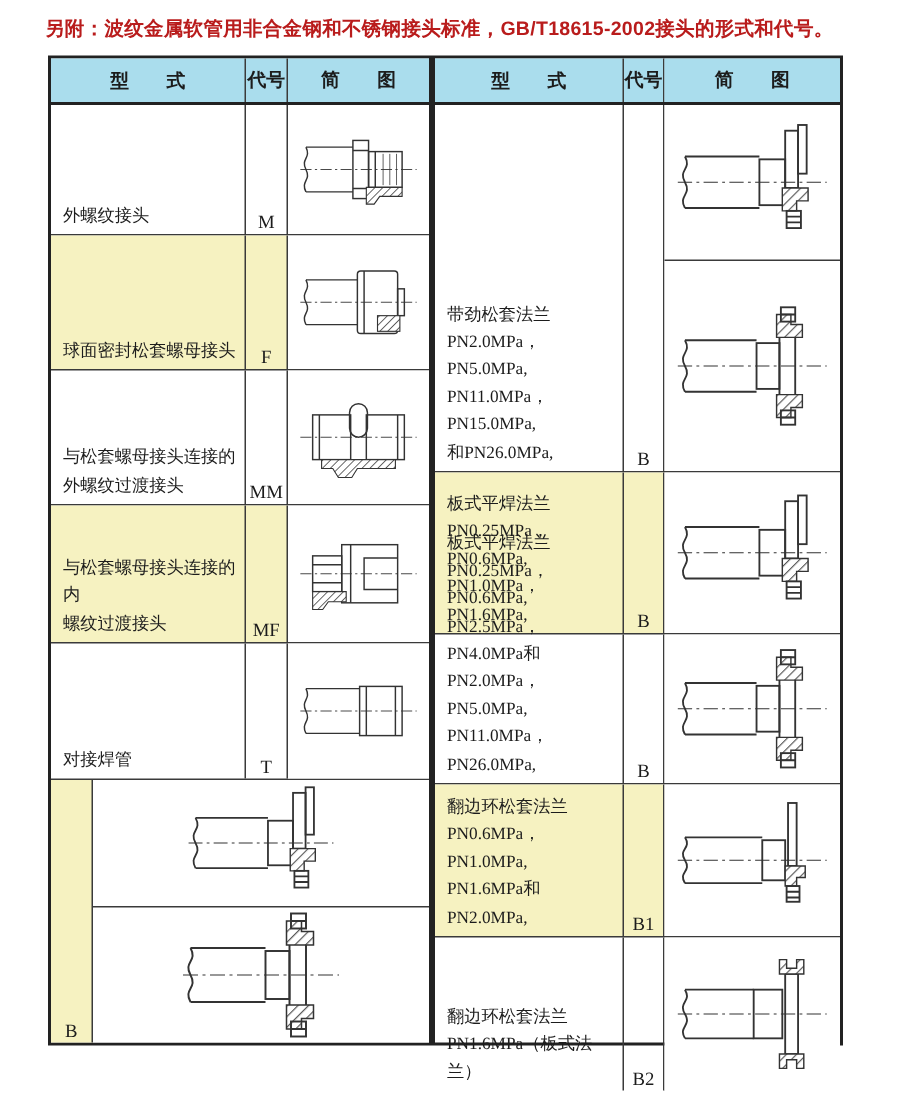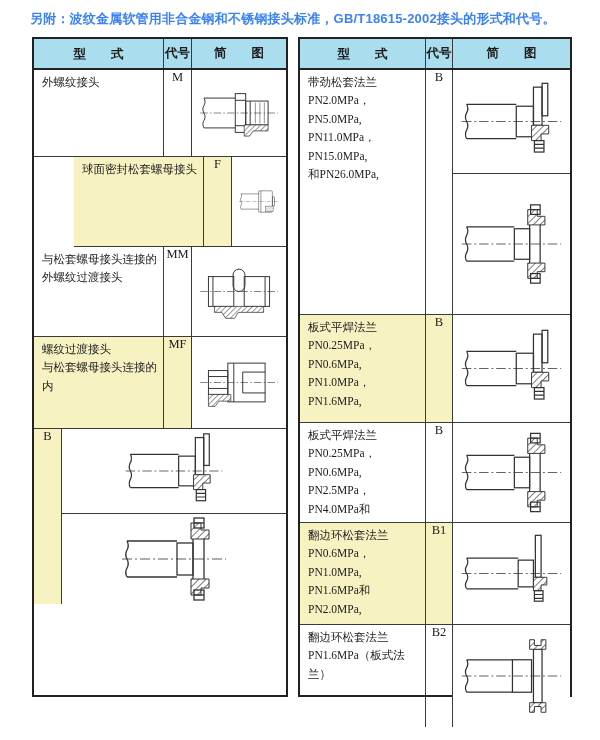--- a/index.html
+++ b/index.html
@@ -1,27 +1,27 @@
 <!DOCTYPE html>
 <html style="--hd: #aadded; --hl: #f6f2c1;"><head>
 <meta charset="utf-8">
 <style>
   html,body{margin:0;padding:0;background:#ffffff;}
   body{width:600px;height:740px;position:relative;overflow:hidden;
        font-family:"Liberation Serif","DejaVu Serif",serif;color:#1c1c1c;}
   .title{position:absolute;top:10px;left:30px;font-family:"Liberation Sans","DejaVu Sans",sans-serif;
-         font-weight:bold;font-size:13px;color:#3b82f6;letter-spacing:.2px;}
-  .tables{position:absolute;top:37px;left:32px;display:flex;gap:10px;}
+         font-weight:bold;font-size:13px;color:#b91c1c;letter-spacing:.2px;}
+  .tables{position:absolute;top:37px;left:32px;display:flex;}
   .tbl{border:2px solid #222;background:#fff;display:flex;flex-direction:column;box-sizing:border-box;}
   .tbl.left{width:256px;height:660px;}
   .tbl.right{width:274px;height:660px;}
   .row{display:flex;box-sizing:border-box;border-bottom:1px solid #3a3a3a;flex:0 0 auto;}
   .row:last-child{border-bottom:none;}
   .row.head{height:31px;border-bottom:2px solid #222;}
-  .cell{box-sizing:border-box;border-right:1px solid #3a3a3a;display:flex;flex-direction:column;justify-content:flex-start;}
+  .cell{box-sizing:border-box;border-right:1px solid #3a3a3a;display:flex;flex-direction:column;justify-content:flex-end;}
   .cell.type{width:130px;padding:3px 4px 3px 8px;font-size:11.5px;line-height:1.6;}
   .cell.code{width:28px;align-items:center;font-size:12.5px;}
   .cell.diag{flex:1;border-right:none;background:#fff;padding:0;justify-content:stretch;}
   .tbl.right .cell.type{width:126px;}
   .tbl.right .cell.code{width:27px;}
   .row.head .cell{background:var(--hd,#aadded);align-items:center;justify-content:center;
                   font-weight:bold;font-size:12.5px;white-space:pre;padding:0;}
   .row.hl .cell.type,.row.hl .cell.code{background:var(--hl,#f6f2c1);}
   .tline{display:block;}
   .diag .one{flex:1;display:flex;padding:4px 6px;min-height:0;}
@@ -63,21 +63,21 @@
                   <rect x="50" y="16" width="14" height="52" fill="none" stroke="#333" stroke-width="1.3"></rect>
                   <path fill="none" stroke="#333" stroke-width="1.3" d="M50 25 h14 M50 59 h14"></path>
                   <rect x="64" y="26" width="30" height="32" fill="none" stroke="#333" stroke-width="1.3"></rect>
                   <path fill="none" stroke="#333" stroke-width="1.3" d="M70 26 v32"></path>
                   <path stroke="#333" stroke-width="0.7" fill="none" d="M77 28 v28 M83 28 v28 M89 28 v28"></path>
                   <path d="M62 58 h32 v8 h-20 l-5 7 h-7 z" fill="url(#h0)" stroke="#333" stroke-width="1"></path>
                 </svg>
               </div>
             </div>
           </div>
-          <div class="row hl" style="height: 90px; margin-left: 40px;">
+          <div class="row hl" style="height: 90px;">
             <div class="cell type">
               <div class="tline">球面密封松套螺母接头</div>
             </div>
             <div class="cell code">F</div>
             <div class="cell diag">
               <div class="one">
                 <svg viewBox="0 0 110 84" preserveAspectRatio="xMidYMid meet">
                   <defs>
                     <pattern id="h1" width="5" height="5" patternUnits="userSpaceOnUse" patternTransform="rotate(45)">
                       <rect width="5" height="5" fill="#fff"></rect>
@@ -116,40 +116,63 @@
                   <rect x="47" y="12" width="16" height="30" rx="8" fill="none" stroke="#333" stroke-width="1.3"></rect>
                   <rect x="62" y="22" width="34" height="40" fill="none" stroke="#333" stroke-width="1.3"></rect>
                   <path fill="none" stroke="#333" stroke-width="1.3" d="M90 22 v40"></path>
                   <path d="M22 62 h66 v8 h-34 l-5 8 h-12 l-5 -8 h-10 z" fill="url(#h2)" stroke="#333" stroke-width="1"></path>
                 </svg>
               </div>
             </div>
           </div>
           <div class="row hl" style="height: 92px;">
             <div class="cell type">
+              <div class="tline">与松套螺母接头连接的内</div>
               <div class="tline">螺纹过渡接头</div>
-              <div class="tline">与松套螺母接头连接的内</div>
             </div>
             <div class="cell code">MF</div>
             <div class="cell diag">
               <div class="one">
                 <svg viewBox="0 0 110 84" preserveAspectRatio="xMidYMid meet">
                   <defs>
                     <pattern id="h3" width="5" height="5" patternUnits="userSpaceOnUse" patternTransform="rotate(45)">
                       <rect width="5" height="5" fill="#fff"></rect>
                       <line x1="0" y1="0" x2="0" y2="5" stroke="#555" stroke-width="1.6"></line>
                     </pattern>
                   </defs>
                   <line x1="3" y1="42" x2="107" y2="42" stroke="#333" stroke-width="0.8" stroke-dasharray="10 3 2 3"></line>
                   <rect x="14" y="26" width="26" height="32" fill="none" stroke="#333" stroke-width="1.3"></rect>
                   <path fill="none" stroke="#333" stroke-width="1.3" d="M14 34 h26 M14 50 h26"></path>
                   <rect x="40" y="16" width="50" height="52" fill="none" stroke="#333" stroke-width="1.3"></rect>
                   <path fill="none" stroke="#333" stroke-width="1.3" d="M48 16 v52"></path>
                   <path fill="none" stroke="#333" stroke-width="1.3" d="M90 28 h-30 v28 h30"></path>
                   <path d="M14 58 h30 v9 h-16 l-5 7 h-9 z" fill="url(#h3)" stroke="#333" stroke-width="1"></path>
+                </svg>
+              </div>
+            </div>
+          </div>
+          <div class="row" style="height: 91px;">
+            <div class="cell type">
+              <div class="tline">对接焊管</div>
+            </div>
+            <div class="cell code">T</div>
+            <div class="cell diag">
+              <div class="one">
+                <svg viewBox="0 0 110 84" preserveAspectRatio="xMidYMid meet">
+                  <defs>
+                    <pattern id="h4" width="5" height="5" patternUnits="userSpaceOnUse" patternTransform="rotate(45)">
+                      <rect width="5" height="5" fill="#fff"></rect>
+                      <line x1="0" y1="0" x2="0" y2="5" stroke="#555" stroke-width="1.6"></line>
+                    </pattern>
+                  </defs>
+                  <line x1="3" y1="42" x2="107" y2="42" stroke="#333" stroke-width="0.8" stroke-dasharray="10 3 2 3"></line>
+                  <path fill="none" stroke="#333" stroke-width="1.3" d="M 8 22 H 56 M 8 62 H 56"></path>
+                  <path fill="none" stroke="#333" stroke-width="1.3" d="M 8 22 c 5 10 -5 10 0 20 c 5 10 -5 10 0 20"></path>
+                  <rect x="56" y="20" width="38" height="44" fill="none" stroke="#333" stroke-width="1.3"></rect>
+                  <path fill="none" stroke="#333" stroke-width="1.3" d="M62 20 v44 M88 20 v44"></path>
                 </svg>
               </div>
             </div>
           </div>
           <div class="row hl" style="height: 175px;">
             <div class="cell code">B</div>
             <div class="cell diag">
               <div class="sub sep" style="height: 85px; flex: 0 0 auto;">
                 <svg viewBox="0 0 110 84" preserveAspectRatio="xMidYMid meet">
                   <defs>

